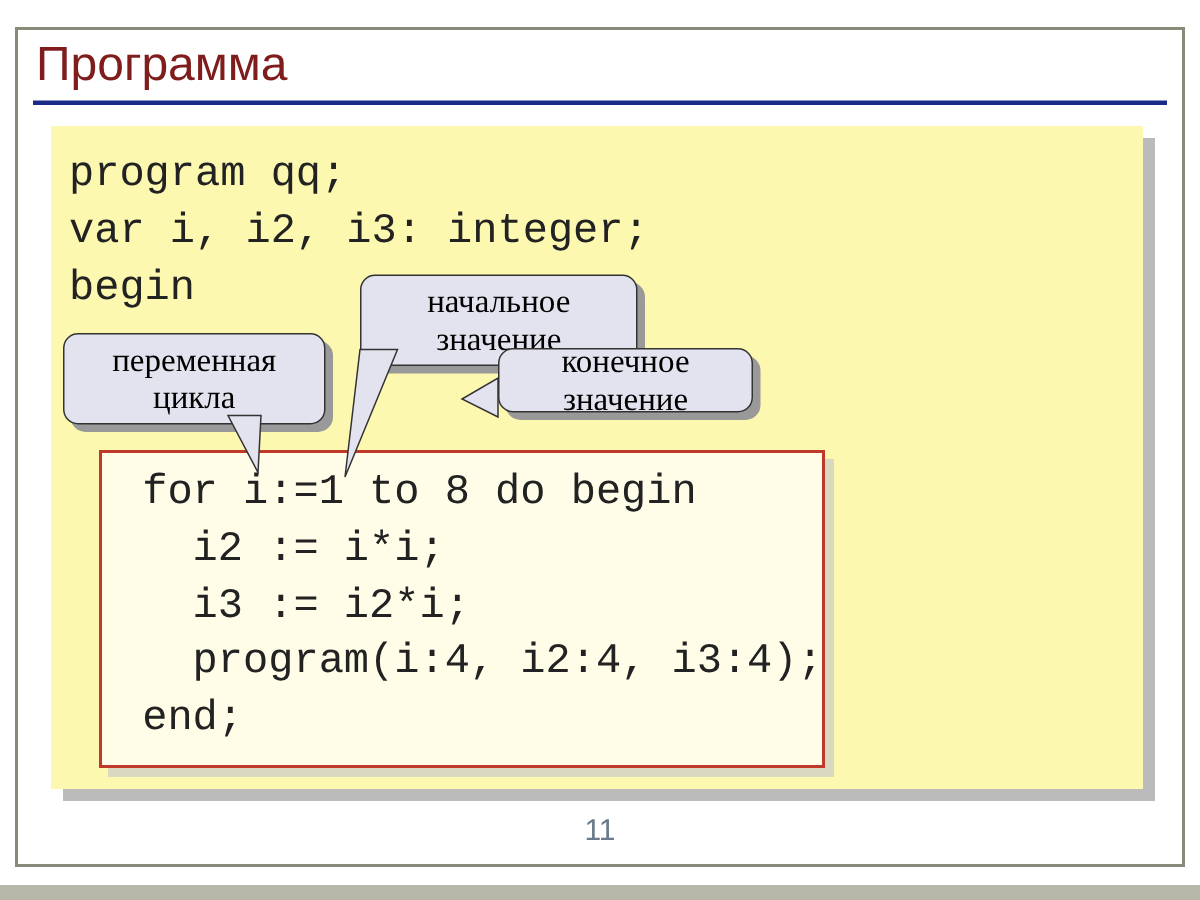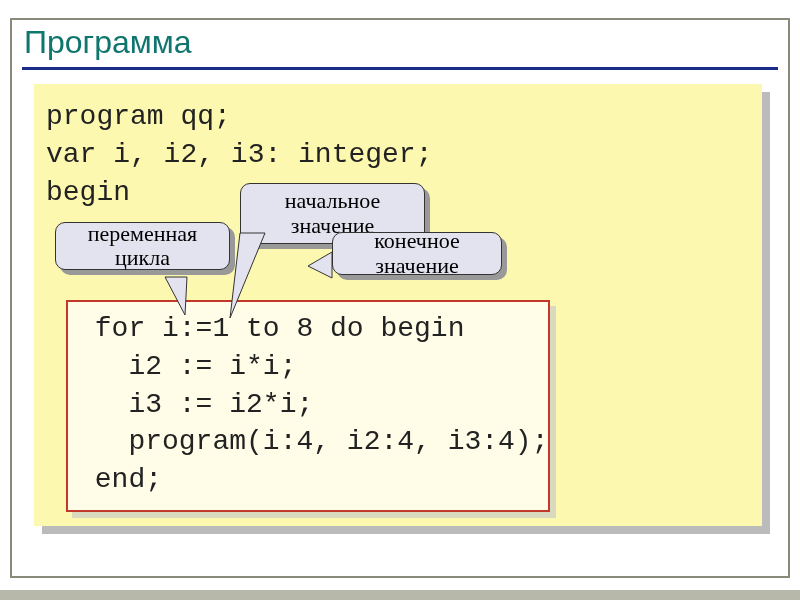--- a/index.html
+++ b/index.html
@@ -1,18 +1,18 @@
 <!DOCTYPE html>
 <html><head>
 <meta charset="utf-8">
 <style>
   html,body{margin:0;padding:0;width:800px;height:600px;background:#fff;font-family:"Times New Roman",serif;}
   .slide{box-sizing:border-box;width:800px;height:600px;padding:18px 10px 0 10px;position:relative;}
   .frame{border:2px solid #8a8a7a;height:560px;box-sizing:border-box;position:relative;}
-  .title{font-size:32px;color:#0f766e;padding:4px 10px 6px 12px;font-family:Verdana,Arial,sans-serif;}
+  .title{font-size:32px;color:#7f1d1d;padding:4px 10px 6px 12px;font-family:Verdana,Arial,sans-serif;}
   .hr{height:0;border-top:3px solid #1a2b88;margin:0 10px 0 10px;}
   .codebox{position:absolute;left:22px;right:18px;top:64px;bottom:42px;}
   .codebox-shadow{position:absolute;inset:0;background:#bbb;left:8px;top:8px;}
   .codebox-body{position:absolute;inset:0;background:#fdf8b0;right:8px;bottom:8px;padding:14px 12px 10px 12px;}
   .code{font-family:"Courier New",monospace;font-size:28px;color:#222;line-height:1.35;white-space:pre;}
   .forbox{position:absolute;left:32px;top:216px;width:490px;height:218px;border-radius:10px;}
   .forbox-shadow{position:absolute;inset:0;background:#d9d9c0;left:6px;top:6px;}
   .forbox-body{position:absolute;inset:0;right:6px;bottom:6px;background:#fffde8;border:2px solid #c0392b;padding:8px 10px 8px 10px;}
   .callout{position:absolute;}
   .callout .shadow{position:absolute;inset:0;background:#999;border-radius:10px;left:5px;top:5px;}
@@ -41,21 +41,21 @@
             <div class="code">   i2 := i*i;</div>
             <div class="code">   i3 := i2*i;</div>
             <div class="code">   program(i:4, i2:4, i3:4);</div>
             <div class="code"> end;</div>
           </div>
         </div>
 
       </div>
     </div>
 
-    <div class="callout" style="left:30px;top:202px;width:180px;height:53px;margin-left:13px;">
+    <div class="callout" style="left:30px;top:202px;width:180px;height:66px;">
       <div class="shadow"></div>
       <div class="body">
           <span>переменная цикла</span>
         </div>
       <svg style="position:absolute;left:110px;top:55px;overflow:visible;" width="40" height="40">
         <polygon points="0,0 22,0 20,38" fill="#e3e3ef" stroke="#333" stroke-width="1"></polygon>
       </svg>
     </div>
 
     <div class="callout" style="left:228px;top:163px;width:190px;height:66px;">
@@ -71,15 +71,16 @@
     <div class="callout" style="left:320px;top:212px;width:175px;height:48px;">
       <div class="shadow"></div>
       <div class="body">
           <span>конечное значение</span>
         </div>
       <svg style="position:absolute;left:-18px;top:20px;overflow:visible;" width="30" height="30">
         <polygon points="18,0 18,26 -6,14" fill="#e3e3ef" stroke="#333" stroke-width="1"></polygon>
       </svg>
     </div>
 
+    <div class="pagenum">11</div>
   </div>
   <div class="bottom-rule"></div>
 </div>
 
 </body></html>

